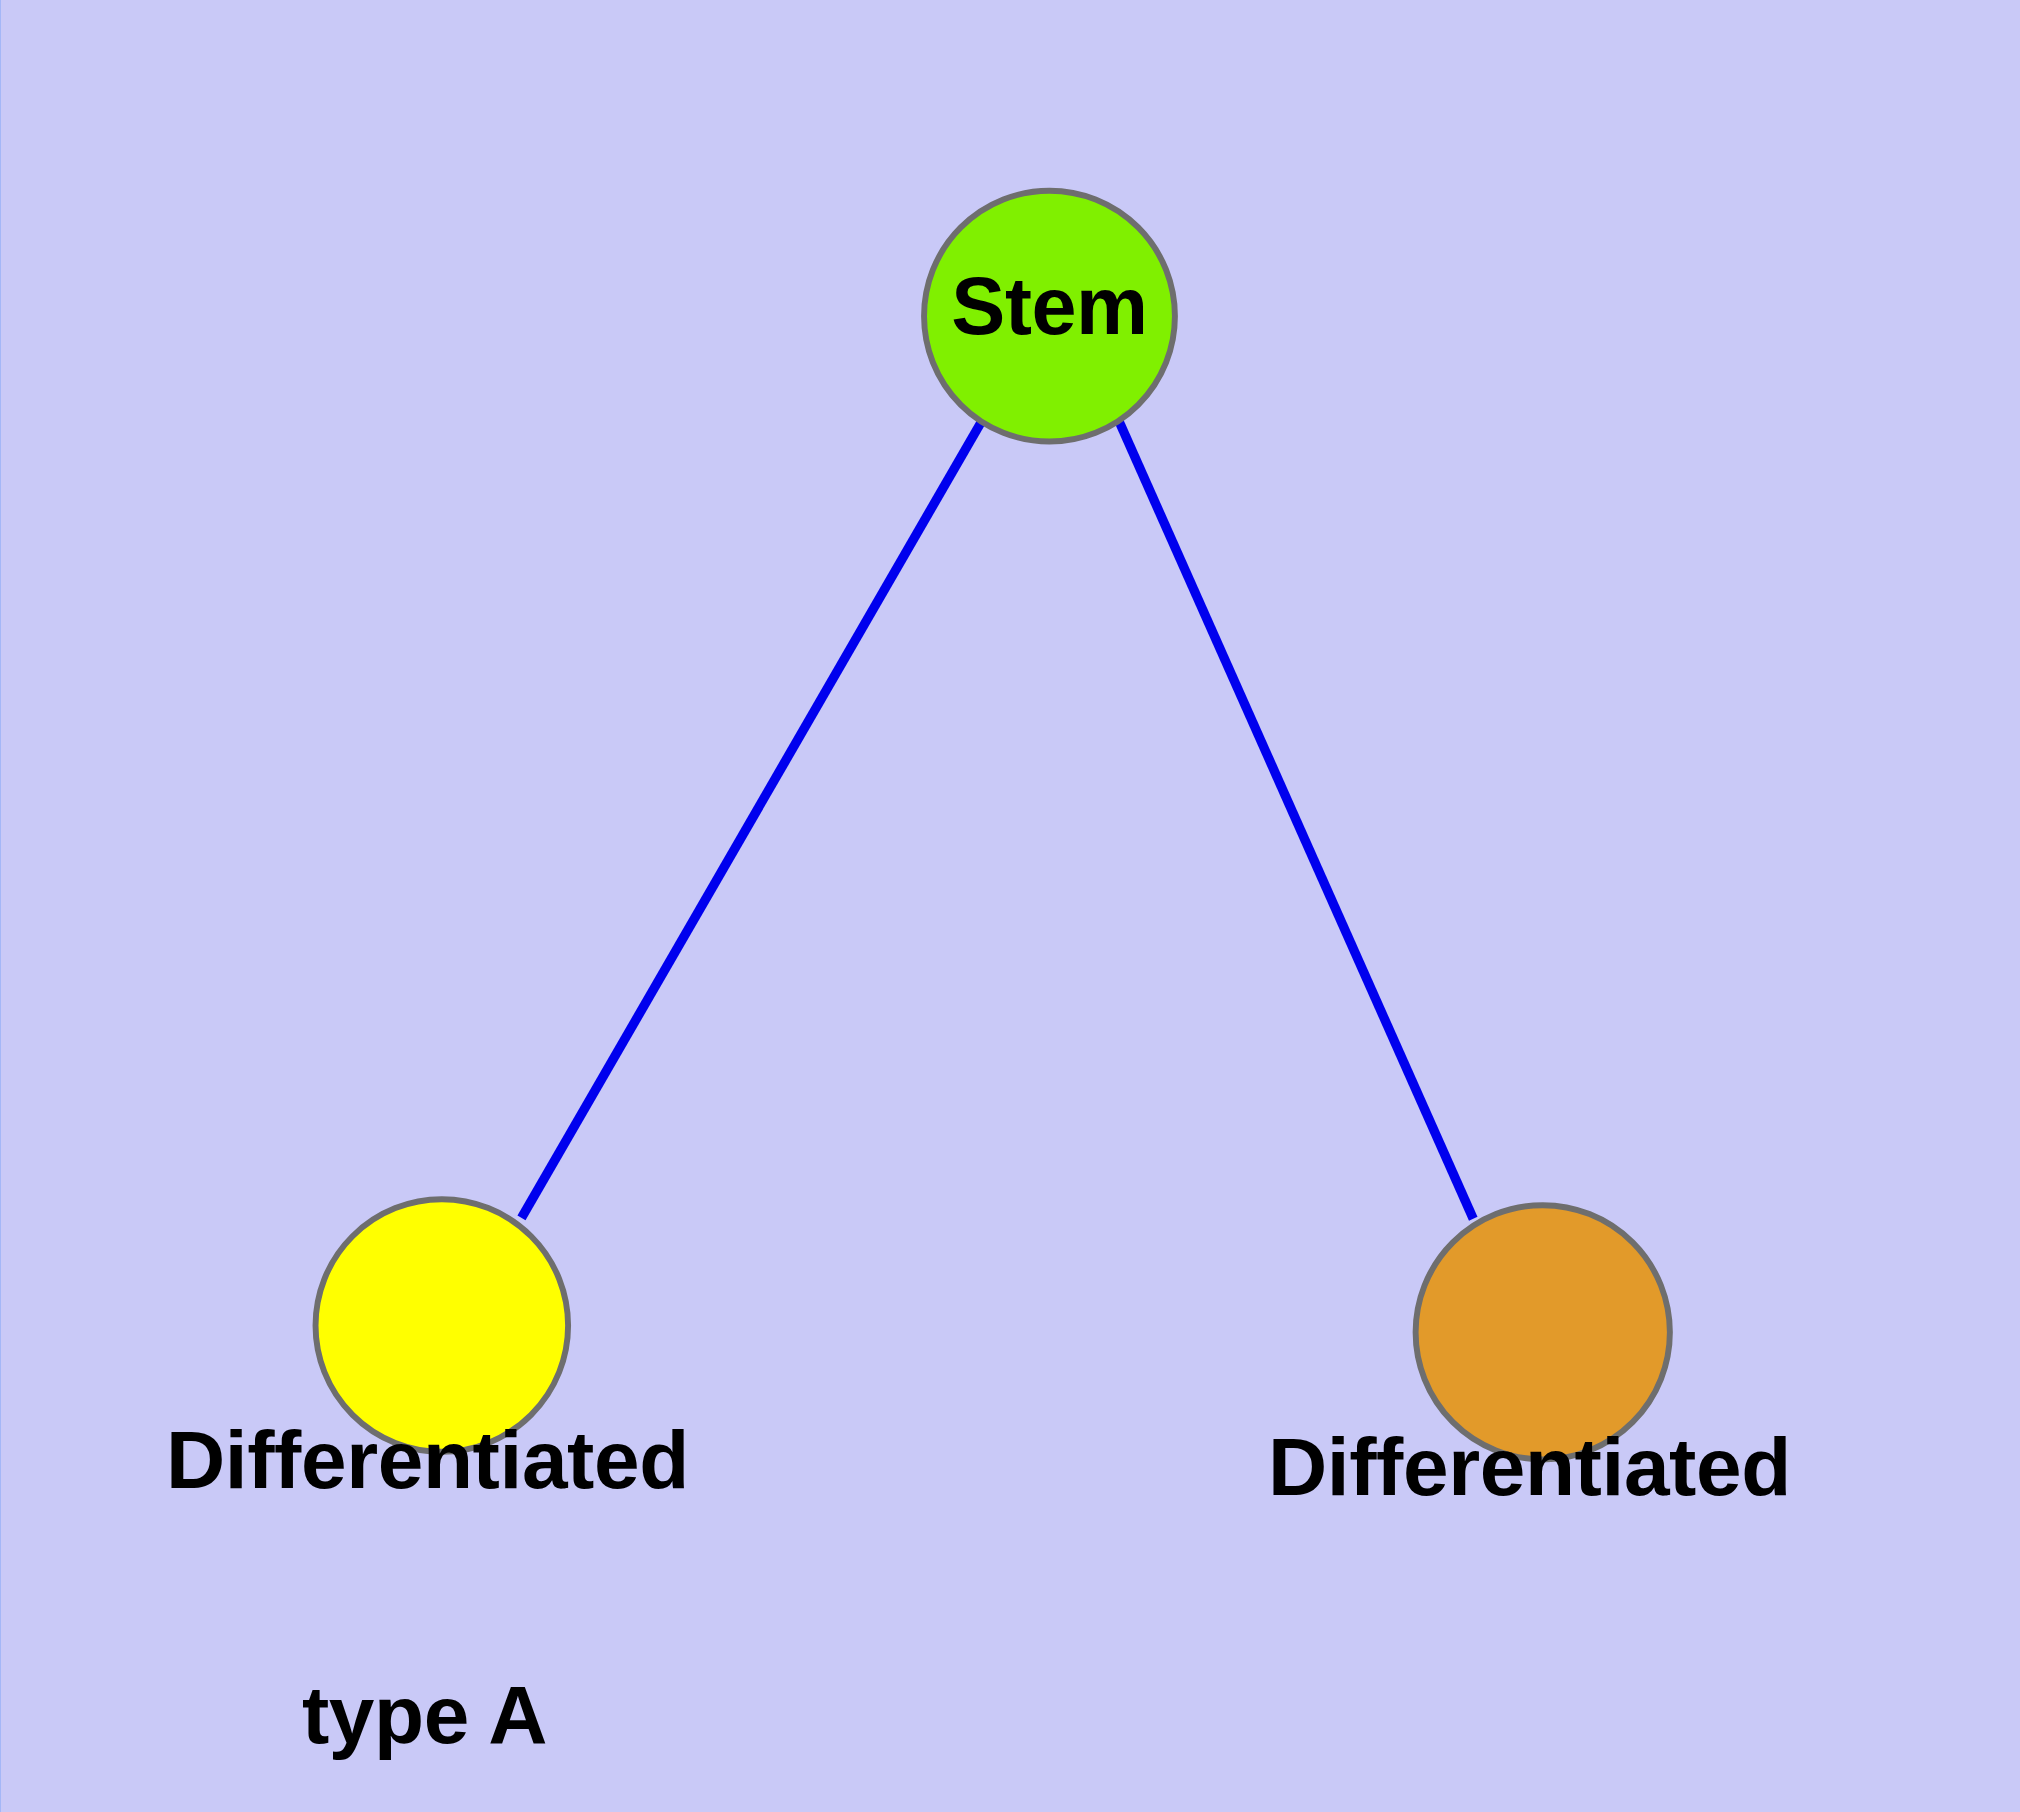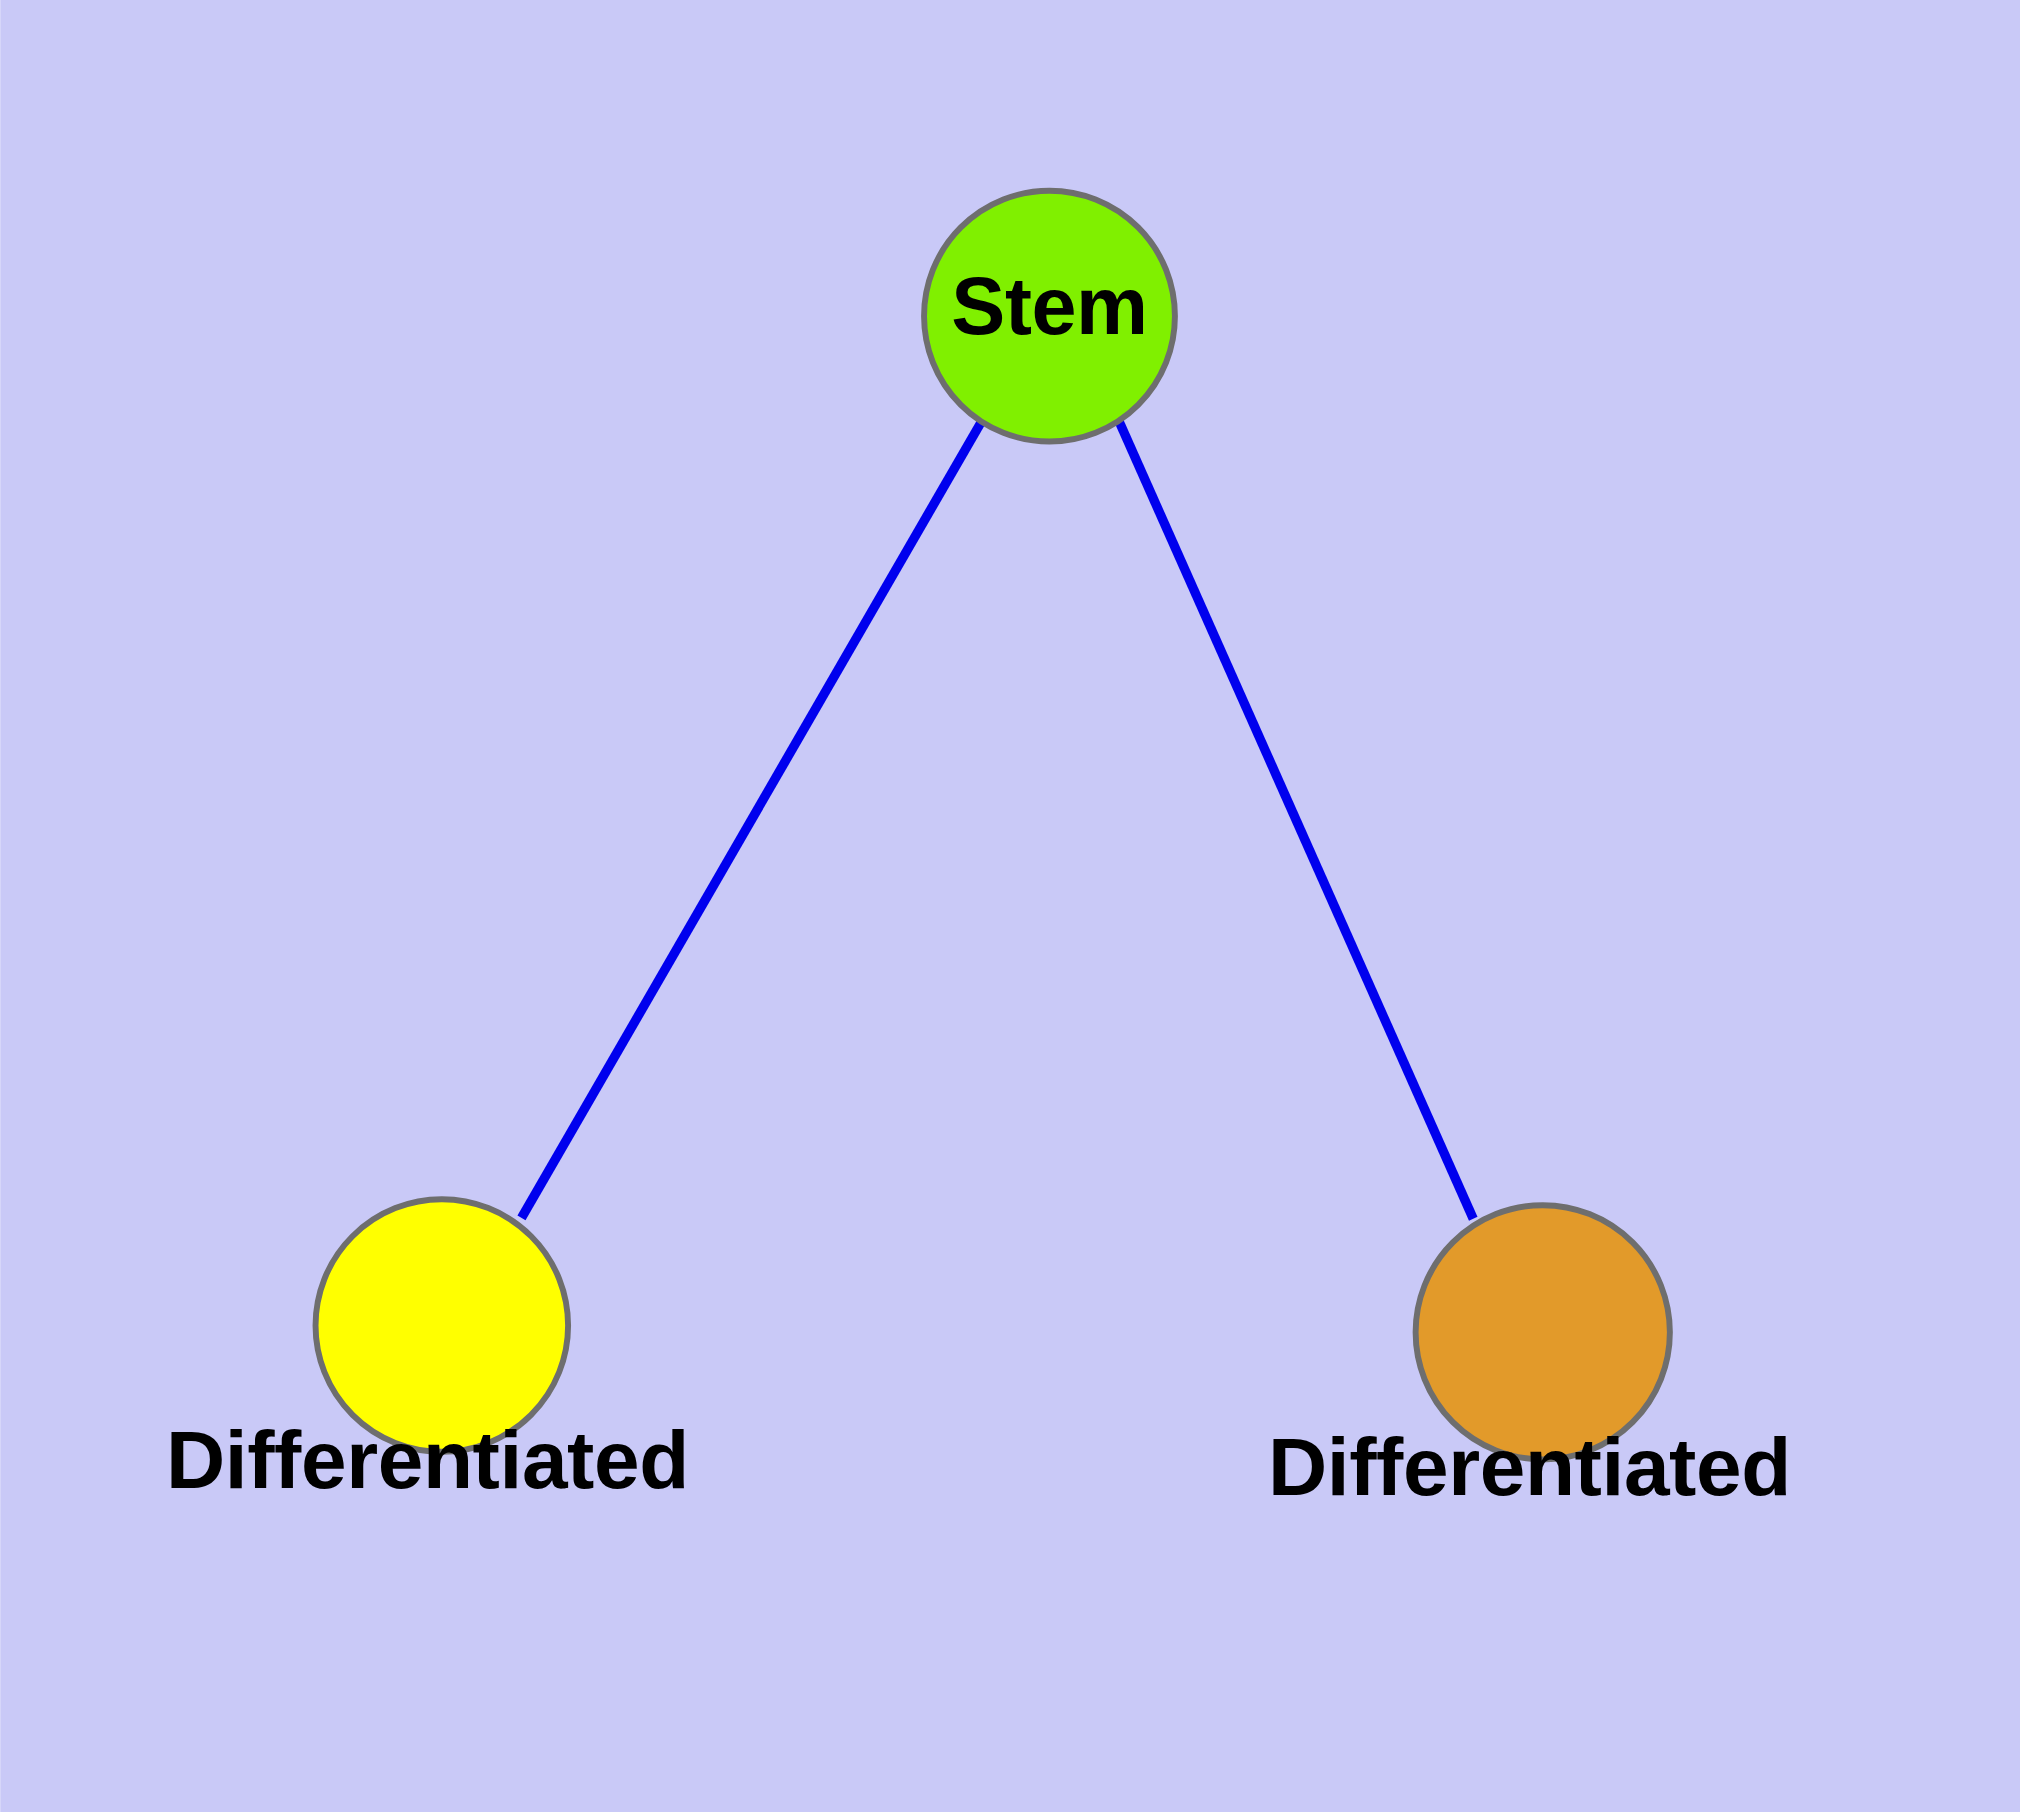--- a/index.html
+++ b/index.html
@@ -5,21 +5,21 @@
 <style>
   html, body {
     margin: 0;
     padding: 0;
     background: #c9c9f7;
   }
   #stage {
     position: relative;
     width: 2021px;
     height: 1812px;
-    background: #ffffff;
+    background: #3b82f6;
     overflow: hidden;
     font-family: "Liberation Sans", "DejaVu Sans", sans-serif;
   }
   #graph-svg {
     position: absolute;
     left: 0;
     top: 0;
     width: 2021px;
     height: 1812px;
   }
@@ -70,20 +70,21 @@
       <circle cx="1238" cy="373" r="148" fill="#80f000" stroke="#6e6e6e" stroke-width="7"></circle>
       <circle cx="521" cy="1564" r="149" fill="#ffff00" stroke="#6e6e6e" stroke-width="7"></circle>
       <circle cx="1820" cy="1572" r="150" fill="#e29a2a" stroke="#6e6e6e" stroke-width="7"></circle>
     </g>
   </svg>
 
   <div class="node-label" id="label-stem">Stem</div>
 
   <div class="node-label" id="label-diff-a">
     <div>Differentiated</div>
+    <div>type A</div>
   </div>
 
   <div class="node-label" id="label-diff-b">
     <div>Differentiated</div>
   </div>
 
 </div>
 
 
 </body></html>

